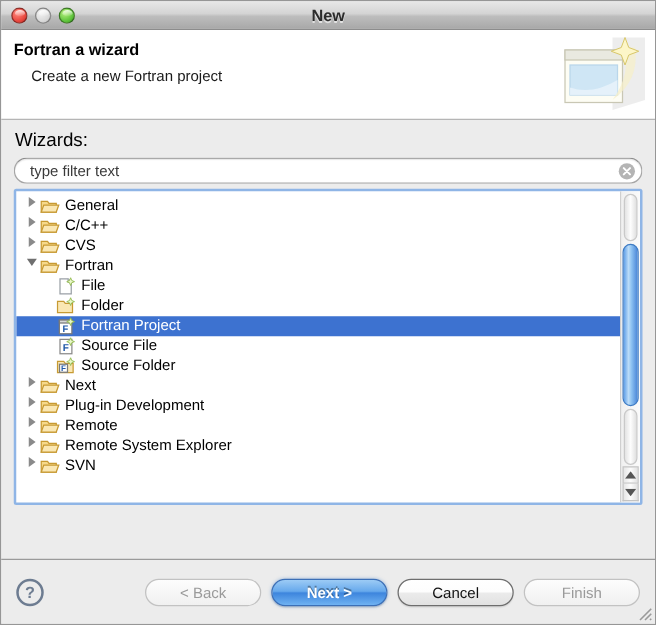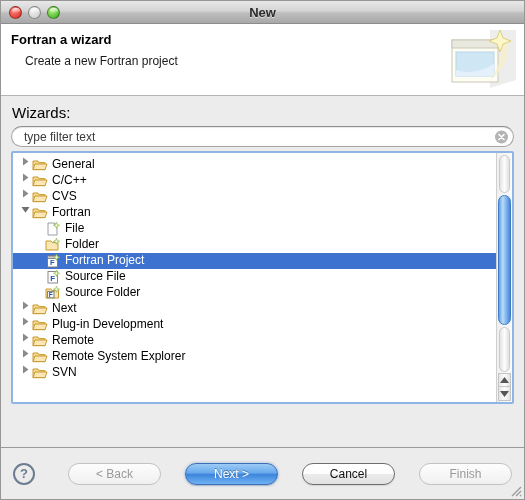--- a/index.html
+++ b/index.html
@@ -204,37 +204,37 @@
     position: relative;
     box-sizing: border-box;
   }
   .help-btn {
     width: 22px; height: 22px; border-radius: 50%;
     border: 2px solid #6d7c91; box-sizing: border-box;
     color: #6d7c91; font-size: 13px; font-weight: bold;
     display: flex; align-items: center; justify-content: center;
     background: #ececec; cursor: pointer;
   }
-  .btns { margin-left: auto; display: flex; gap: 24px; }
+  .btns { margin-left: auto; display: flex; gap: 8px; }
   .btn {
     min-width: 93px; height: 22px;
     border-radius: 11px;
     border: 1px solid #a0a0a0;
     box-sizing: border-box;
     background: linear-gradient(to bottom, #ffffff 0%, #fdfdfd 48%, #ebebeb 52%, #e2e2e2 100%);
     font-family: "Liberation Sans", sans-serif;
     font-size: 12px; color: #111;
     display: flex; align-items: center; justify-content: center;
     cursor: pointer;
     box-shadow: 0 1px 1px rgba(0,0,0,0.10);
   }
   .btn.disabled { color: #9a9a9a; border-color: #c2c2c2;
     background: linear-gradient(to bottom, #fdfdfd, #f0f0f0); box-shadow: none; }
   .btn.default {
-    color: #ffffff; font-weight: normal;
+    color: #ffffff; font-weight: bold;
     border-color: #3c6fb6;
     background: linear-gradient(to bottom, #9ccbf5 0%, #67a9ec 45%, #3d85dd 52%, #6fb2f2 100%);
     text-shadow: 0 -1px 0 rgba(0,0,0,0.35);
     box-shadow: 0 0 3px rgba(70,130,200,0.55), 0 1px 1px rgba(0,0,0,0.15);
   }
   .btn.cancel { border-color: #6e6e6e; }
   .grip { position: absolute; right: 2px; bottom: 2px; width: 14px; height: 14px; }
 </style>
 </head>
 <body>

